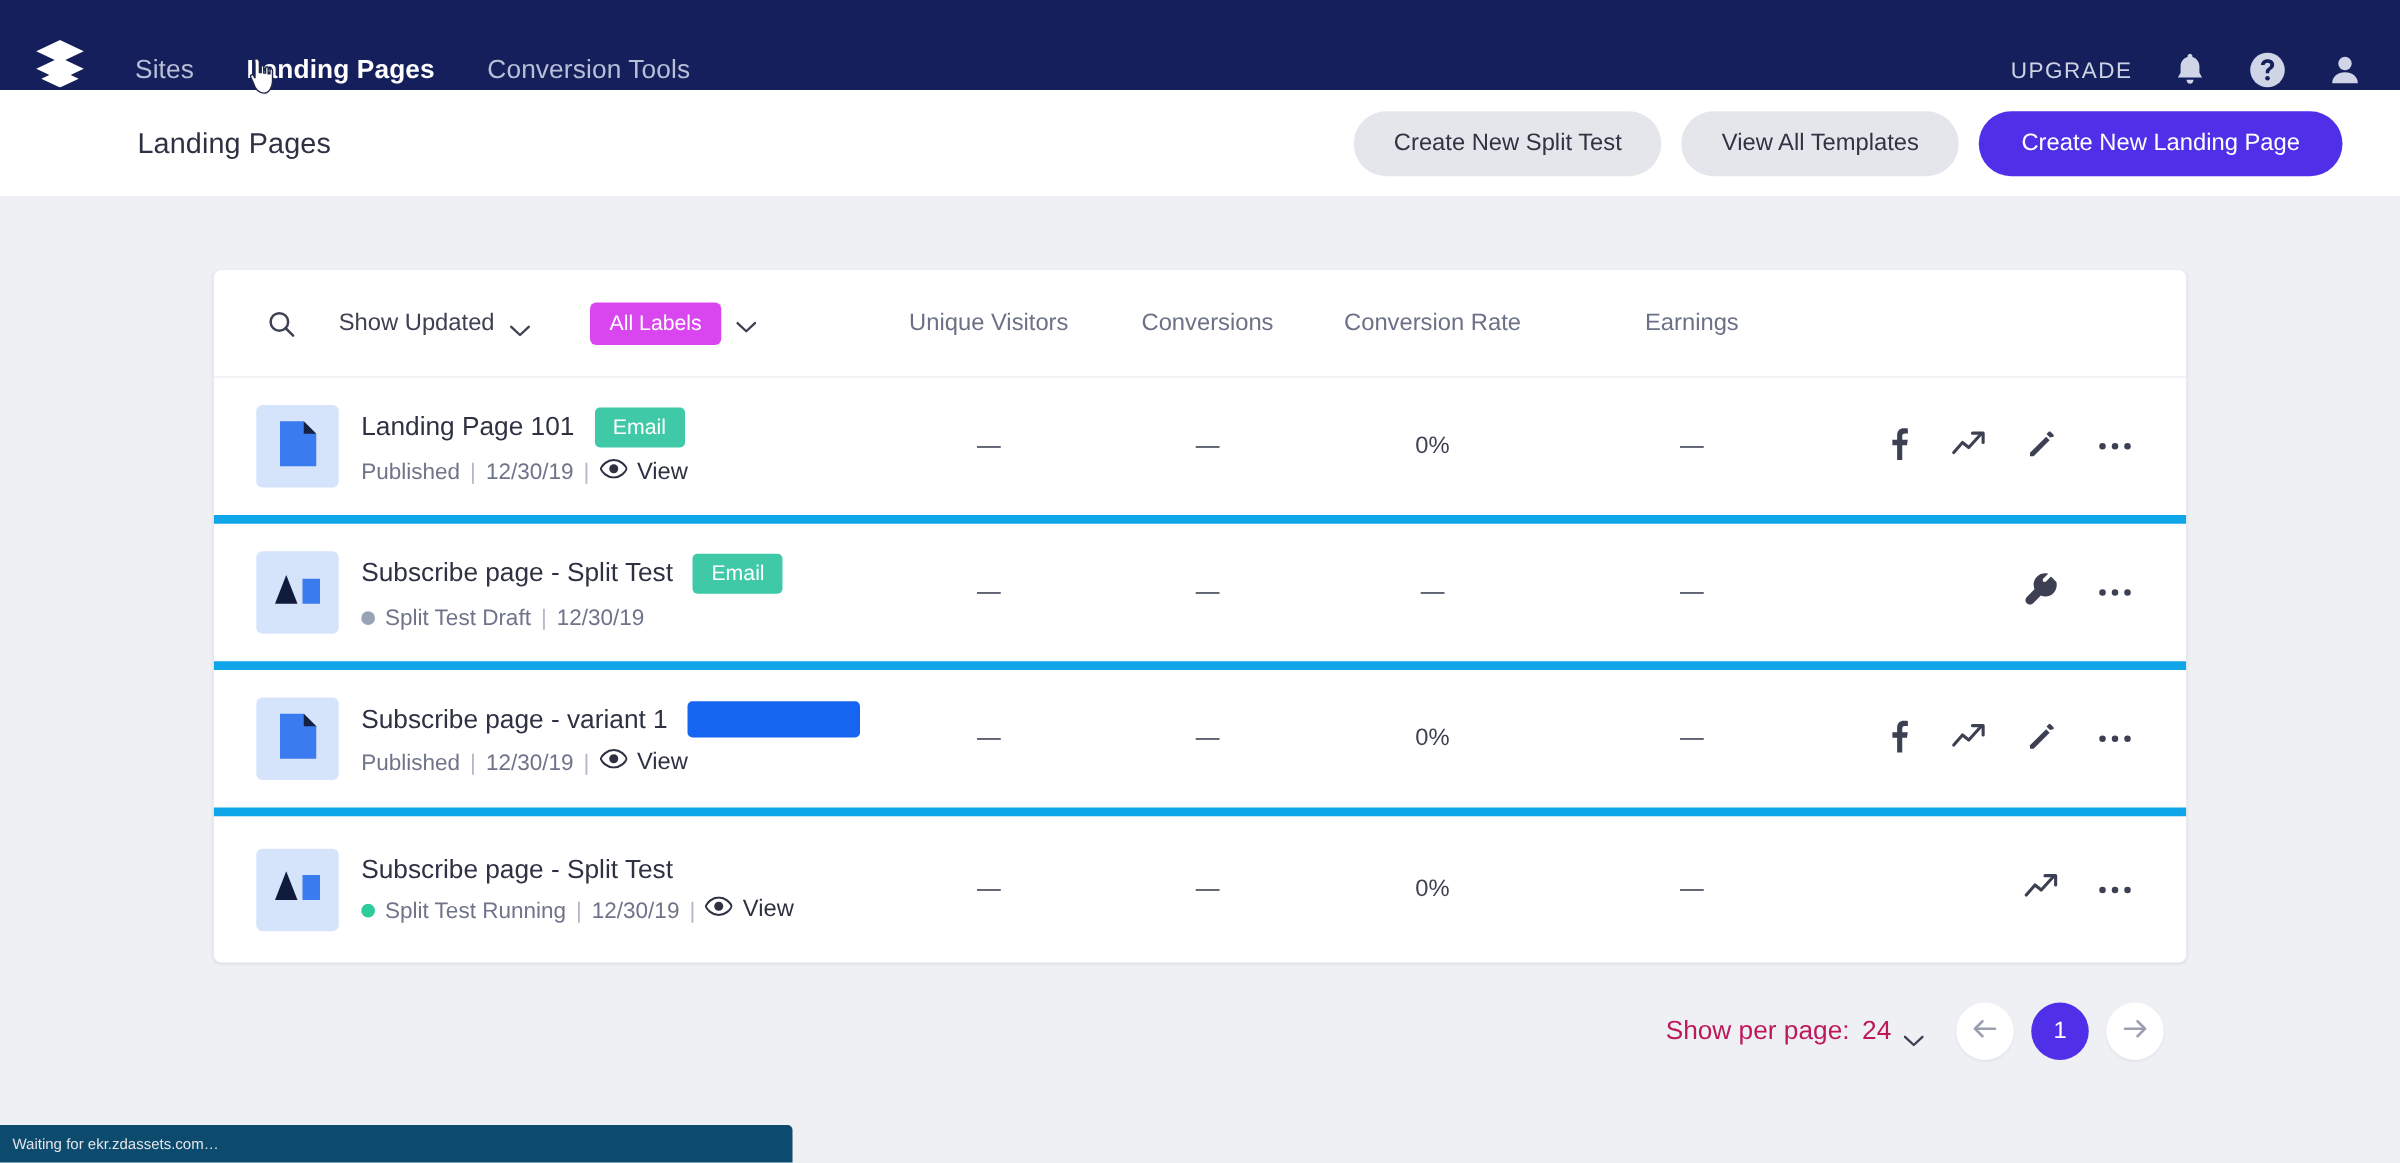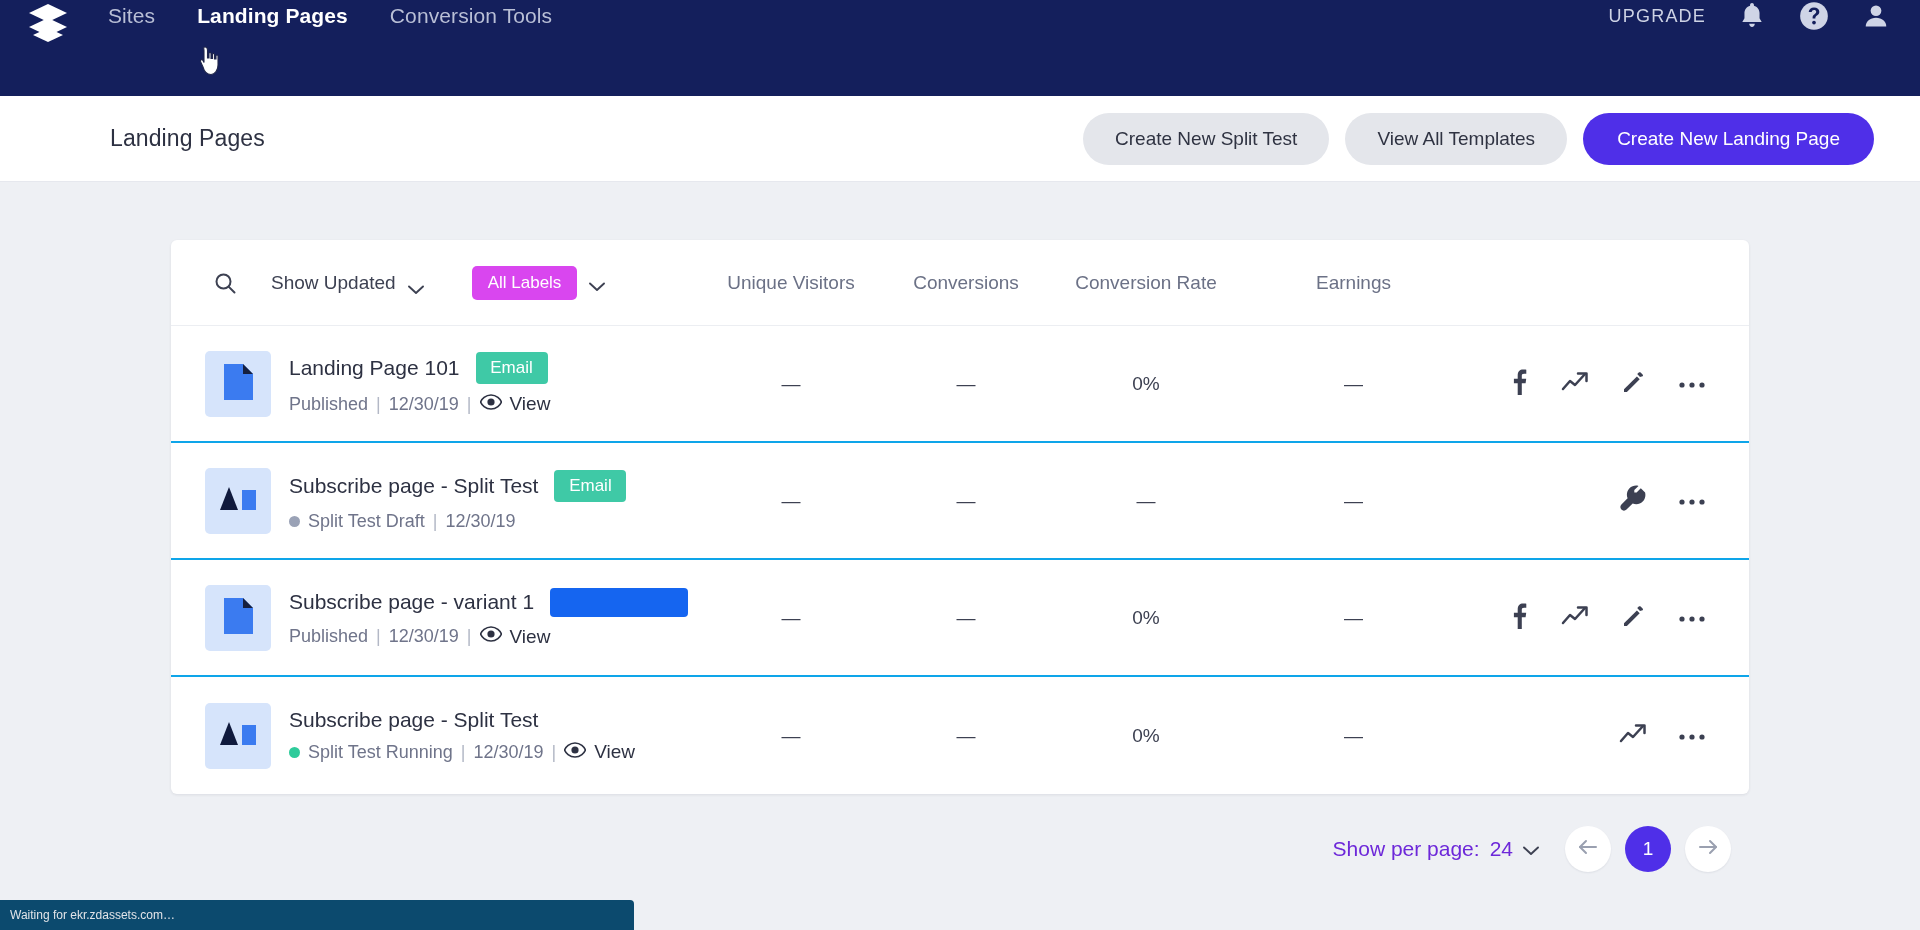--- a/index.html
+++ b/index.html
@@ -6,24 +6,24 @@
   * { box-sizing: border-box; margin: 0; padding: 0; }
   html, body {
     width: 1920px; height: 930px;
     overflow: hidden;
     font-family: "Liberation Sans", "DejaVu Sans", sans-serif;
     background: #eef0f4;
   }
 
   
   .topnav {
-    height: 96px;
+    height: 72px;
     background: #141f5c;
     display: flex;
-    align-items: flex-start;
+    align-items: flex-end;
     padding: 0 28px 0 26px;
     position: relative;
   }
   .brand-logo { width: 44px; height: 44px; display: flex; align-items: center; justify-content: center; margin-right: 38px; }
   .nav-links { display: flex; align-items: center; gap: 42px; }
   .nav-link {
     color: #b9bfd6;
     font-size: 21px;
     letter-spacing: .1px;
     cursor: pointer;
@@ -126,21 +126,21 @@
   .mh.cr   { width: 200px; }
   .mh.earn { width: 215px; }
   .mh.spacer { width: 262px; }
 
   
   .row {
     display: flex;
     align-items: center;
     height: 117px;
     padding: 0 26px 0 34px;
-    border-bottom: 2px solid #0ea5e9;
+    border-bottom: 7px solid #0ea5e9;
   }
   .row:last-child { border-bottom: none; }
 
   .thumb {
     width: 66px; height: 66px;
     background: #d6e4fb;
     border-radius: 5px;
     display: flex; align-items: center; justify-content: center;
     flex: 0 0 auto;
     margin-right: 18px;
@@ -156,21 +156,21 @@
     min-width: 72px;
     text-align: center;
   }
   .badge.empty { min-width: 138px; height: 29px; padding: 0; }
   .row-meta {
     display: flex; align-items: center; gap: 8px;
     font-size: 18px; color: #6f748a;
     white-space: nowrap;
   }
   .status-dot { width: 11px; height: 11px; border-radius: 50%; display: inline-block; }
-  .view-link { display: flex; align-items: center; gap: 8px; color: #2d3142; cursor: pointer; }
+  .view-link { display: flex; align-items: flex-start; gap: 8px; color: #2d3142; cursor: pointer; }
   .view-link .vtext { font-size: 19px; color: #2d3142; }
   .sep { color: #b3b8c6; }
 
   .metrics { margin-left: auto; display: flex; align-items: center; }
   .mv { font-size: 19px; color: #3d4152; text-align: center; white-space: nowrap; }
   .mv.uv   { width: 190px; }
   .mv.cv   { width: 160px; }
   .mv.cr   { width: 200px; }
   .mv.earn { width: 215px; }
 
@@ -189,21 +189,21 @@
   .pagination {
     width: 1578px;
     margin: 0 auto;
     height: 110px;
     display: flex;
     align-items: center;
     justify-content: flex-end;
     gap: 26px;
     padding-right: 18px;
   }
-  .perpage { display: flex; align-items: flex-start; gap: 10px; font-size: 21px; color: #6d28d9; cursor: pointer; }
+  .perpage { display: flex; align-items: center; gap: 10px; font-size: 21px; color: #be185d; cursor: pointer; }
   .pager { display: flex; align-items: center; gap: 14px; }
   .pg-btn {
     width: 46px; height: 46px; border-radius: 50%;
     background: #ffffff;
     display: flex; align-items: center; justify-content: center;
     cursor: pointer;
     box-shadow: 0 1px 2px rgba(30,35,60,.08);
   }
   .pg-num {
     width: 46px; height: 46px; border-radius: 50%;

